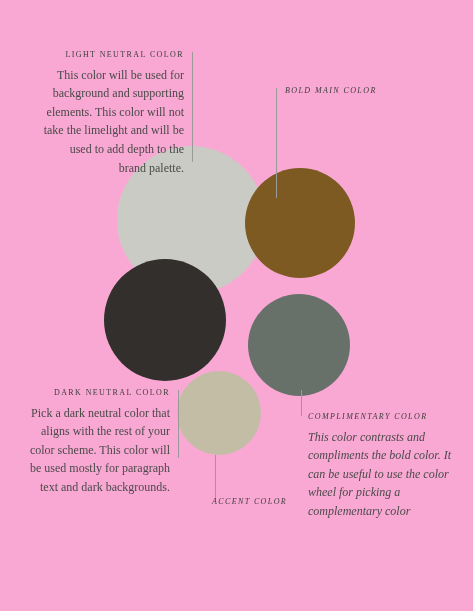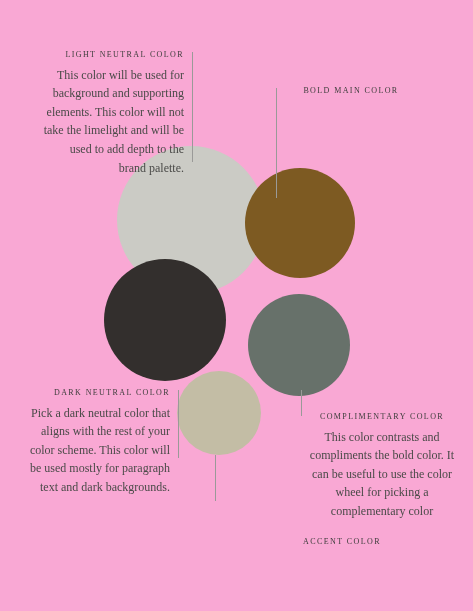--- a/index.html
+++ b/index.html
@@ -54,28 +54,28 @@
   }
   .block .body {
     font-family: "Liberation Serif", serif;
     font-size: 12px;
     line-height: 1.55;
     color: #4a4a48;
     margin: 0;
   }
 
   .align-right { text-align: right; }
-  .align-left  { text-align: center; }
+  .align-left  { text-align: left; font-style: italic; }
 
   #block-light  { left: 42px;  top: 50px;  width: 142px; }
   #block-bold   { left: 285px; top: 86px;  width: 132px; }
   #block-dark   { left: 18px;  top: 388px; width: 152px; }
   #block-comp   { left: 308px; top: 412px; width: 148px; }
 
-  #block-accent { left: 234px; top: 497px; width: 216px; margin-top: 40px; }
+  #block-accent { left: 212px; top: 497px; width: 216px; }
   #block-accent .heading {
     font-size: 8px;
     letter-spacing: 1.4px;
     margin-bottom: 10px;
   }
   #block-accent .body {
     font-size: 11px;
     line-height: 1.55;
     color: #393937;
   }

